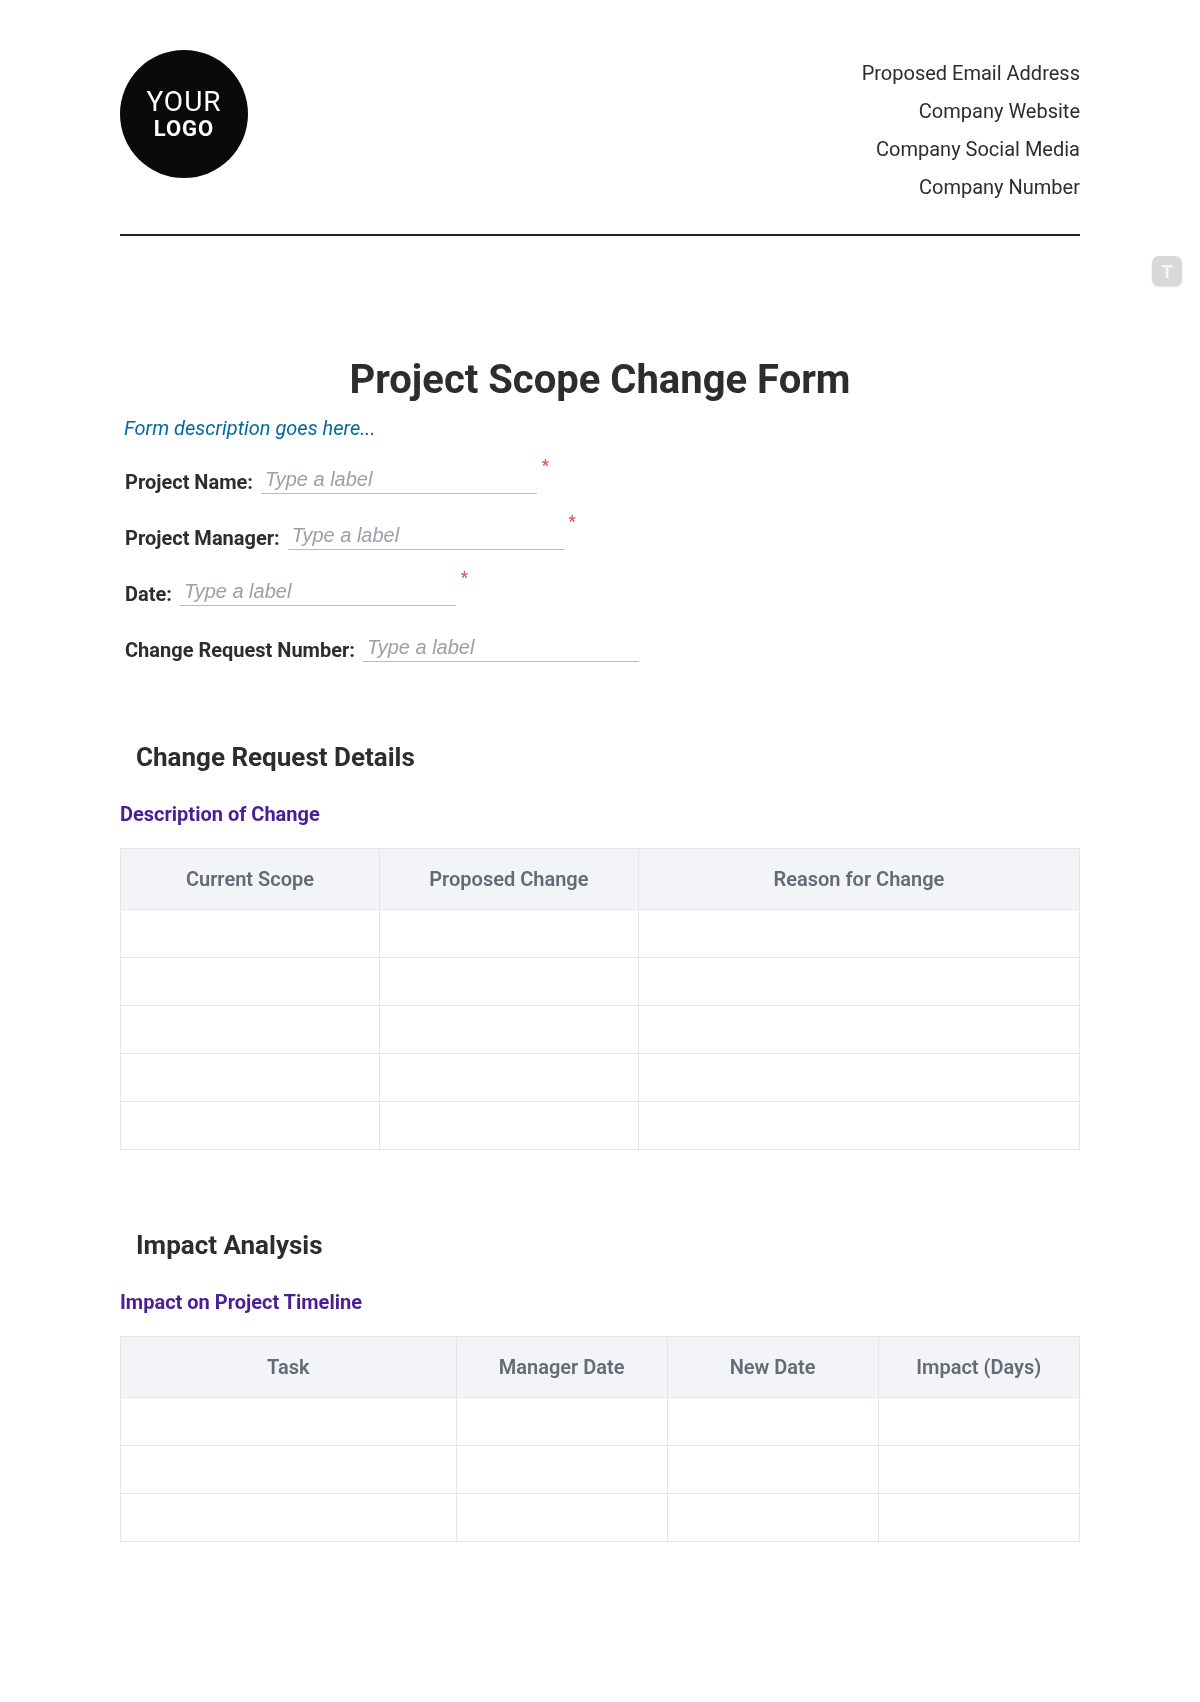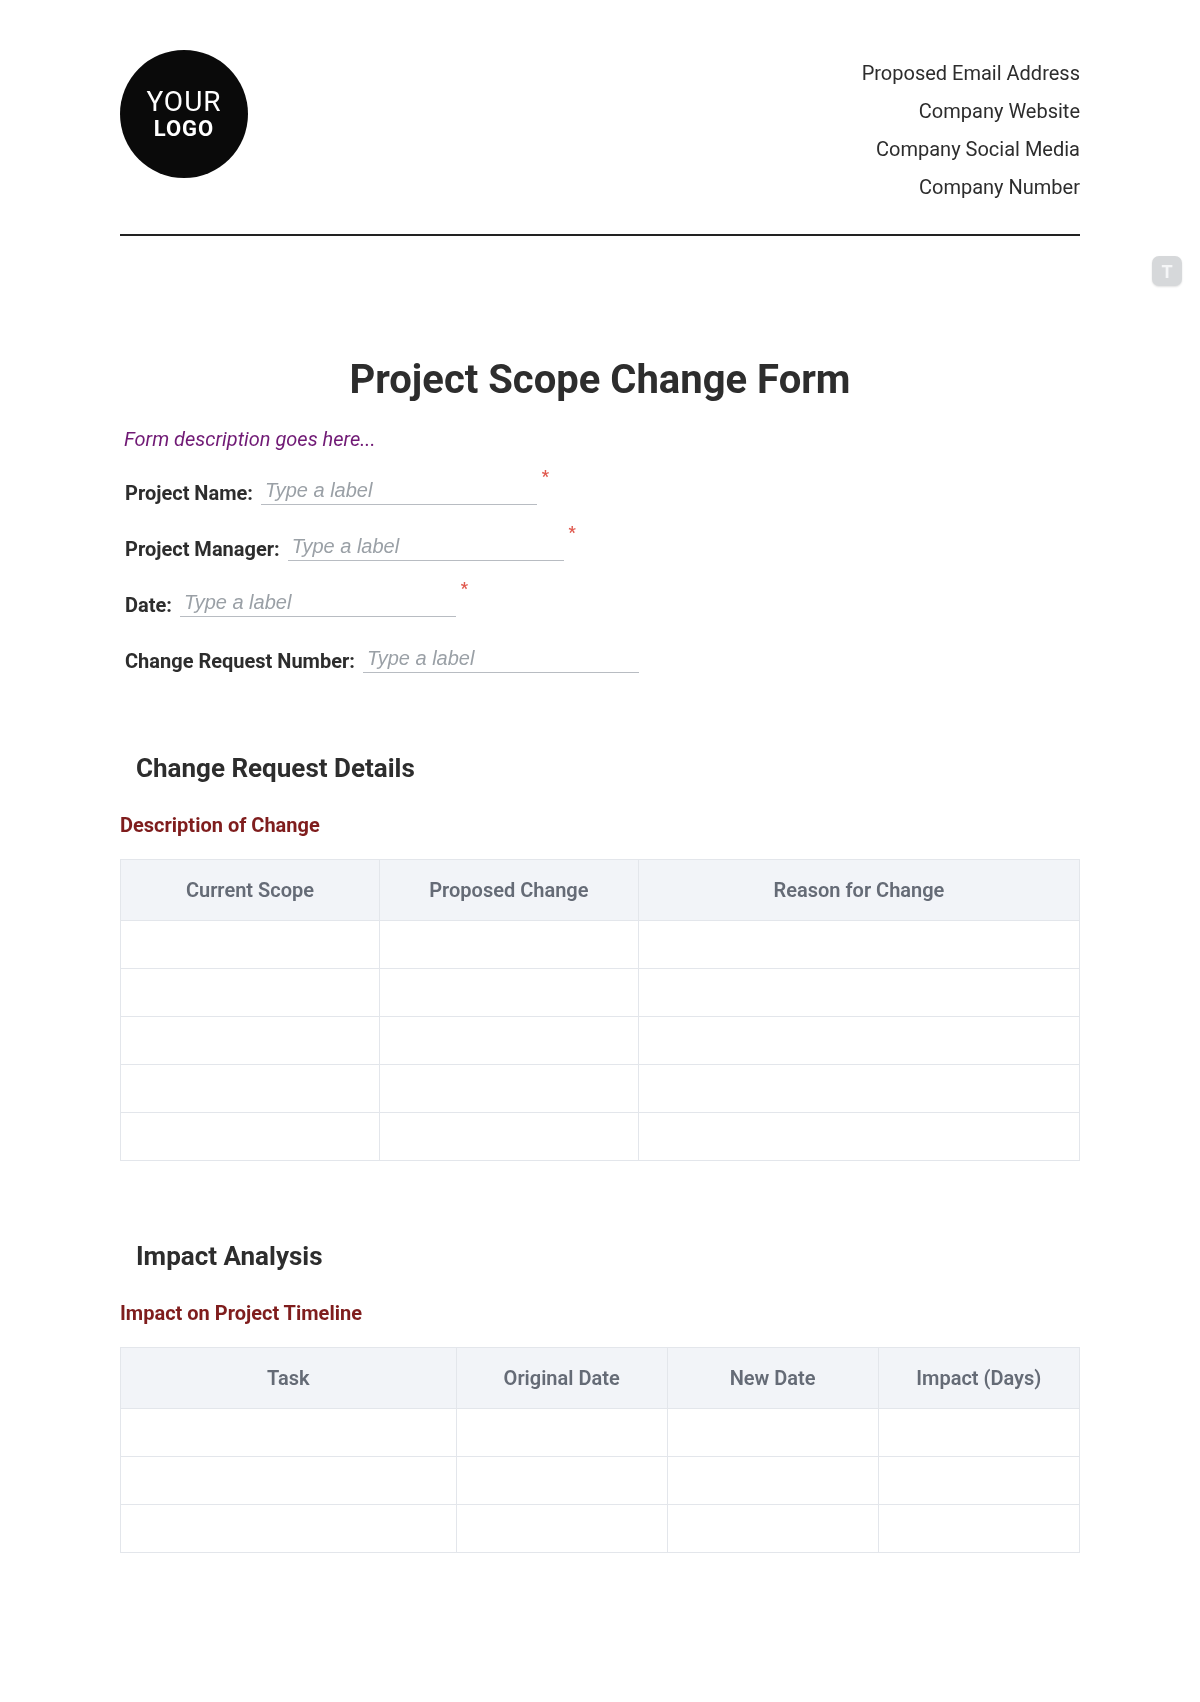--- a/index.html
+++ b/index.html
@@ -52,25 +52,25 @@
     border-top: 2px solid #222;
     margin: 28px 0 0 0;
   }
 
   
   .title {
     text-align: center;
     font-size: 40px;
     font-weight: 700;
     color: #2d2d2d;
-    margin: 120px 0 24px 0;
+    margin: 120px 0 13px 0;
   }
   .form-desc {
     font-style: italic;
-    color: #701a75;
+    color: #0369a1;
     font-size: 20px;
     margin: 0 0 26px 4px;
   }
 
   
   .field-row {
     display: flex;
     align-items: flex-end;
     margin: 0 0 28px 5px;
     font-size: 20px;
@@ -113,21 +113,21 @@
   
   .sect {
     font-size: 26px;
     font-weight: 700;
     color: #2d2d2d;
     margin: 80px 0 30px 16px;
   }
   .subsect {
     font-size: 20px;
     font-weight: 700;
-    color: #7f1d1d;
+    color: #4c1d95;
     margin: 0 0 22px 0;
   }
 
   
   table.grid {
     width: 100%;
     border-collapse: collapse;
     table-layout: fixed;
   }
   table.grid th {
@@ -273,21 +273,21 @@
     <table class="grid" id="tbl-impact">
       <colgroup>
           <col style="width:35%">
           <col style="width:22%">
           <col style="width:22%">
           <col style="width:21%">
         </colgroup>
       <thead>
           <tr id="tbl-impact-head">
             <th>Task</th>
-            <th>Original Date</th>
+            <th>Manager Date</th>
             <th>New Date</th>
             <th>Impact (Days)</th>
           </tr>
         </thead>
       <tbody id="tbl-impact-body">
           <tr>
             <td></td>
             <td></td>
             <td></td>
             <td></td>

